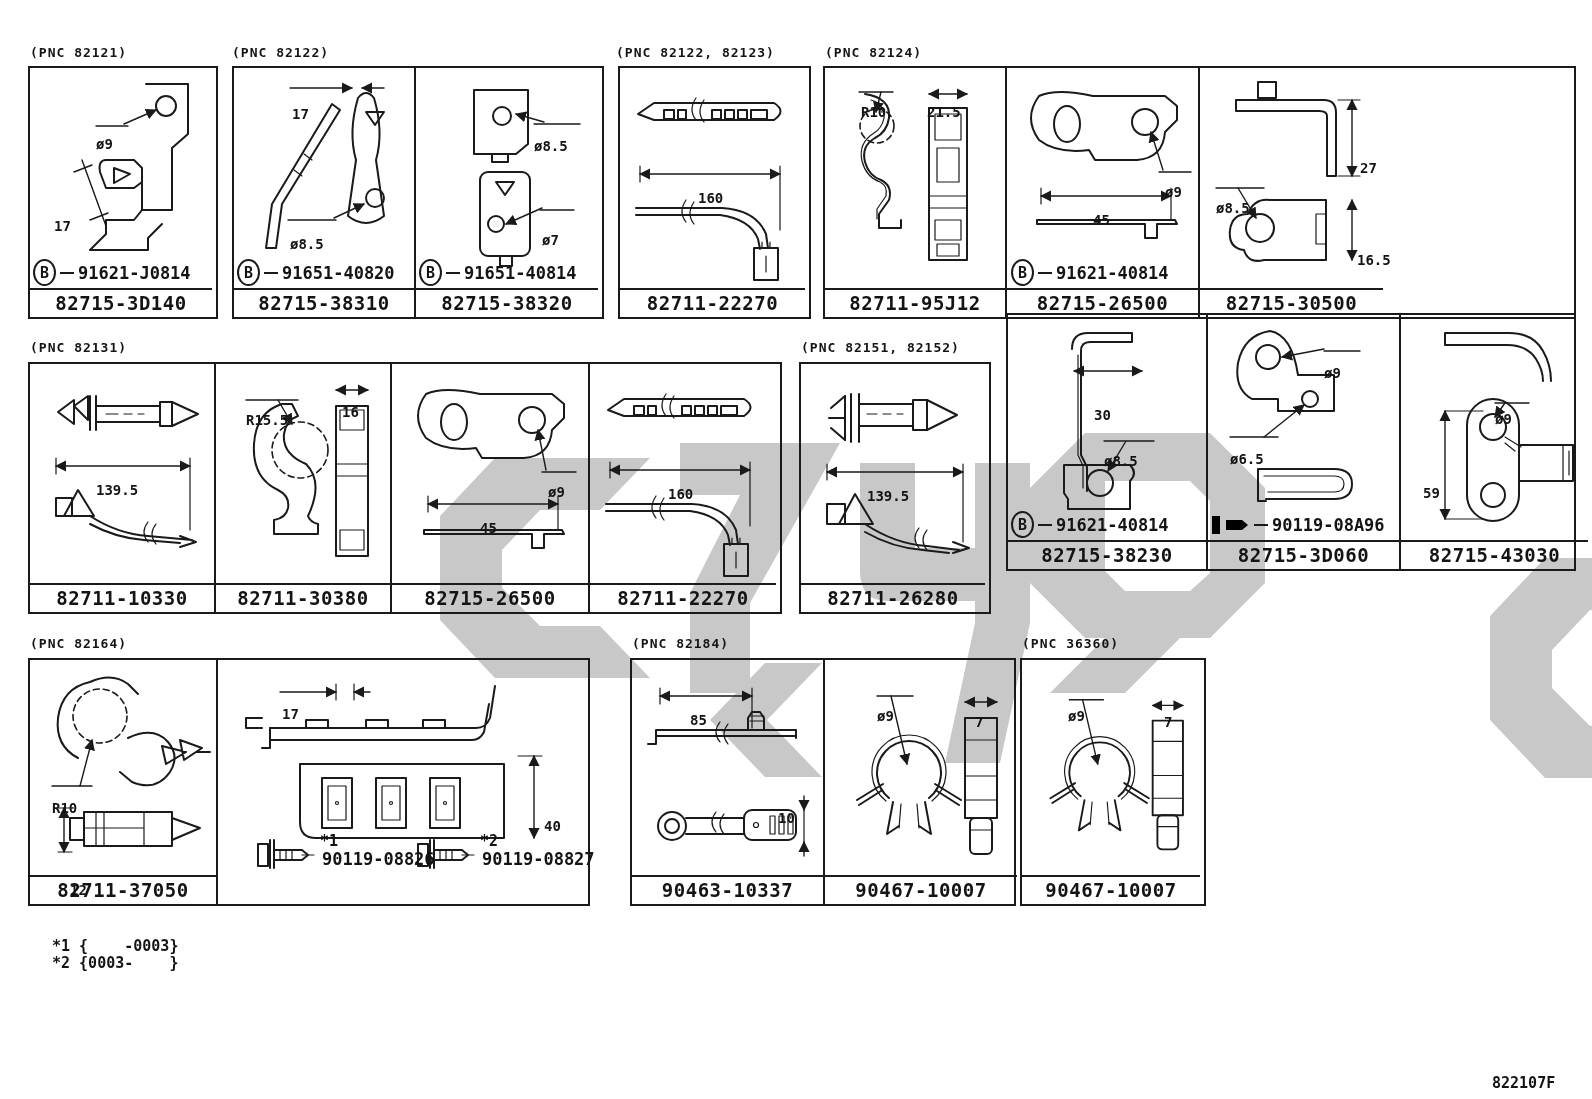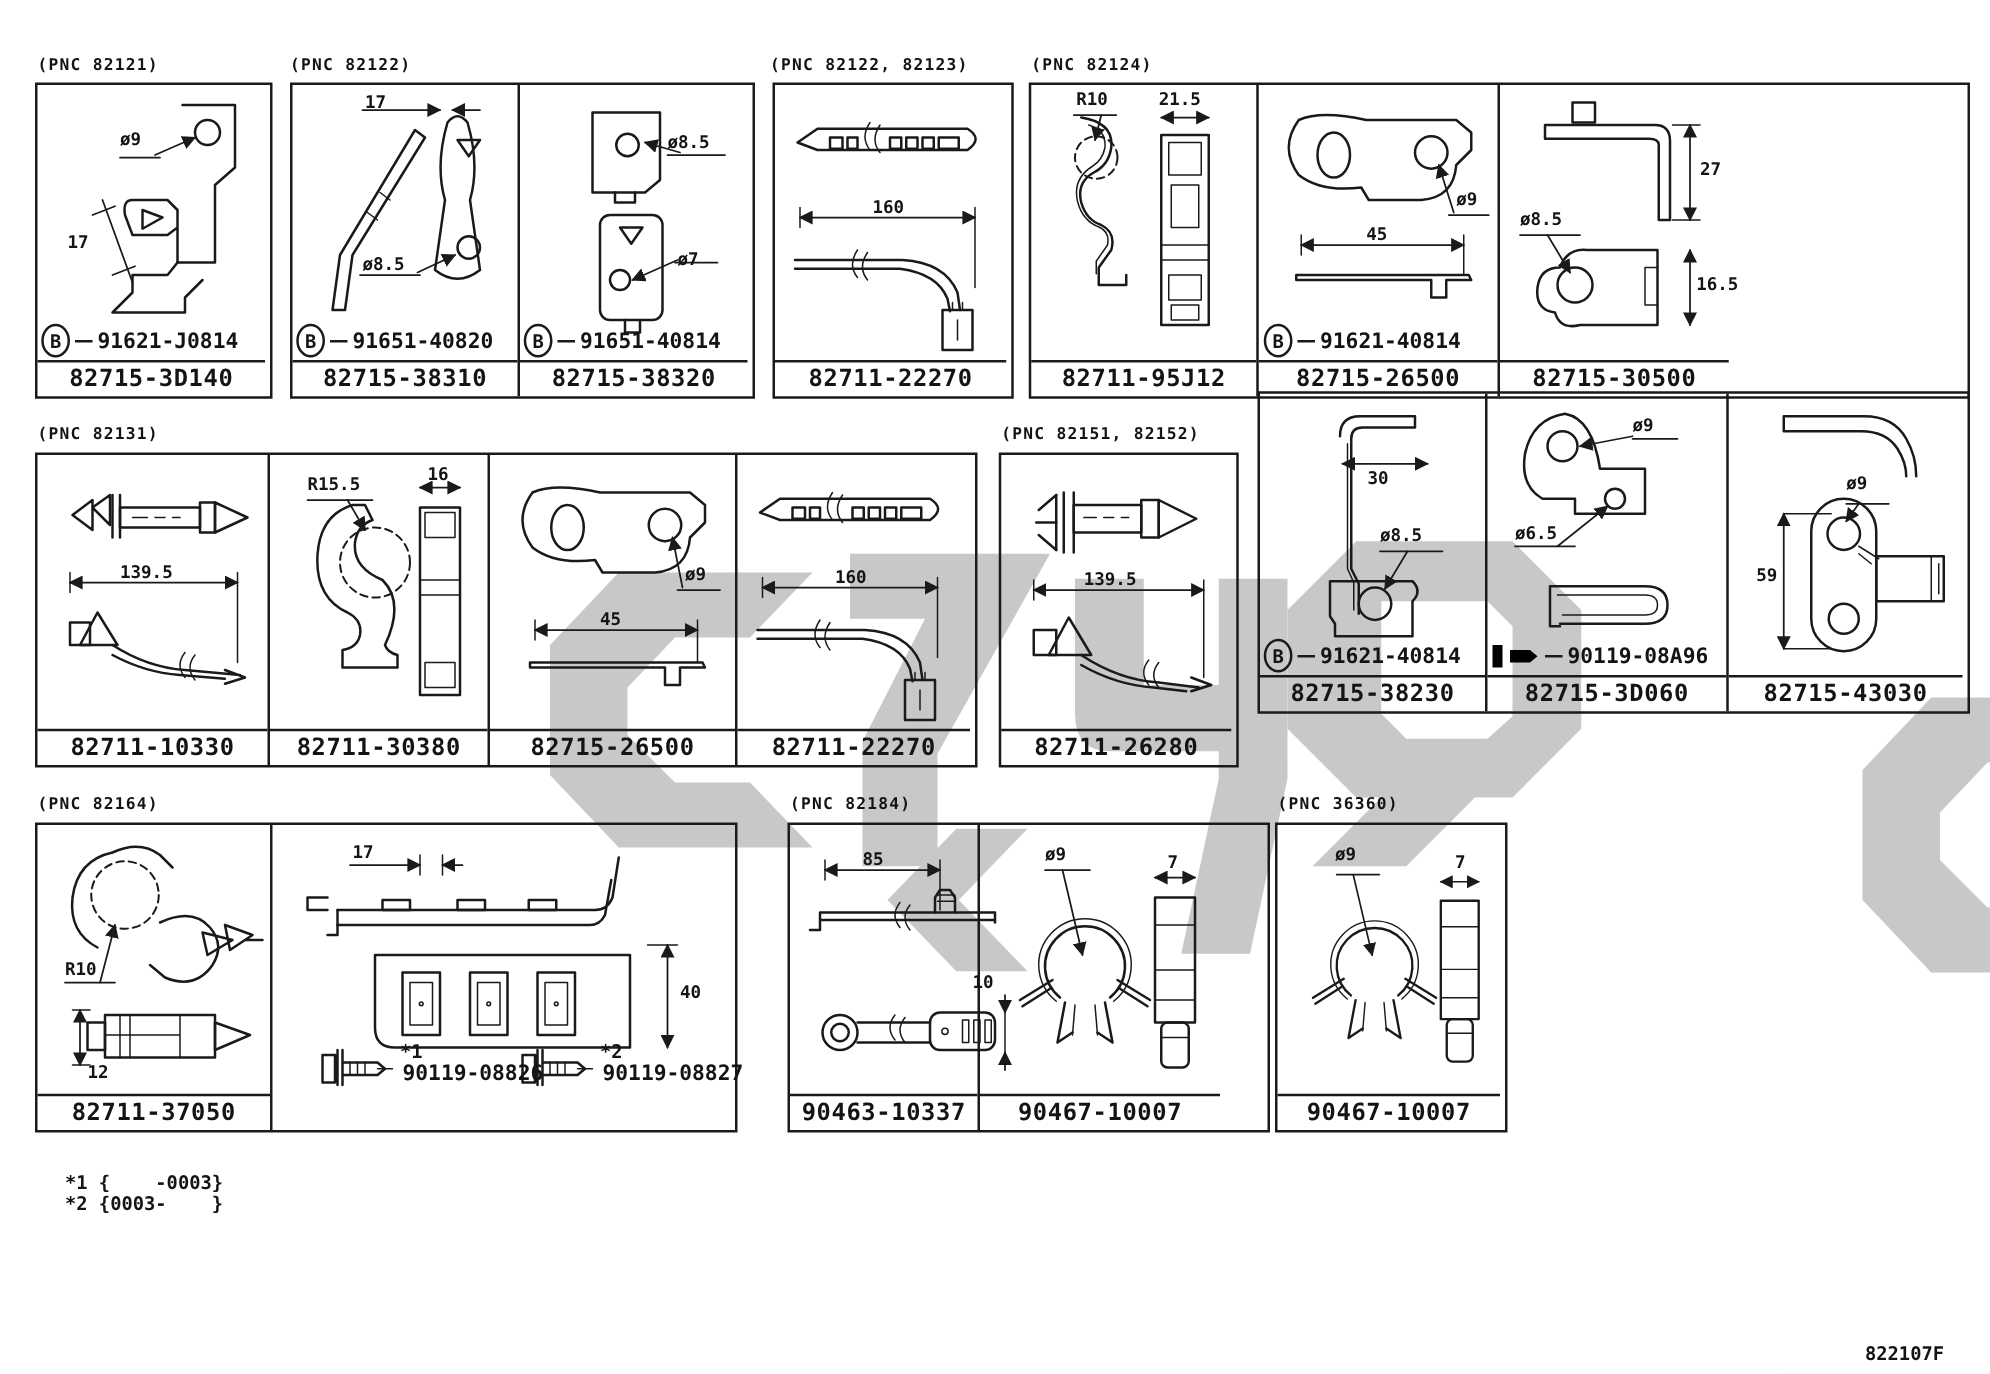--- a/index.html
+++ b/index.html
@@ -22,21 +22,21 @@
     position:absolute;left:0;right:0;bottom:0;height:27px;border-top:2px solid #1a1a1a;
     text-align:center;font-size:19px;font-weight:bold;line-height:27px;letter-spacing:0.5px;white-space:nowrap;
   }
   .art{position:absolute;left:0;top:0;}
   .art path,.art rect,.art circle,.art ellipse,.art line,.art polyline{
     stroke:#1a1a1a;stroke-width:2;fill:none;stroke-linecap:round;stroke-linejoin:round;
   }
   .art .thin{stroke-width:1.2;}
   .art .dim{stroke-width:1.4;}
   .art .dash{stroke-dasharray:6 4;stroke-width:1.6;}
-  .dimlab{position:absolute;font-size:14px;font-weight:bold;white-space:nowrap;z-index:2;}
+  .dimlab{position:absolute;font-size:14px;font-weight:bold;white-space:nowrap;z-index:2;margin-top:32px;}
   .co{
     position:absolute;display:flex;align-items:center;gap:4px;z-index:2;
     font-size:17px;font-weight:bold;white-space:nowrap;
   }
   .bmark{
     box-sizing:border-box;width:23px;height:27px;border:2px solid #1a1a1a;border-radius:50%;
     display:flex;align-items:center;justify-content:center;font-size:15px;font-weight:bold;flex:none;
   }
   .cline{width:14px;border-top:2px solid #1a1a1a;flex:none;}
   .ref{position:absolute;font-size:15px;font-weight:bold;z-index:2;white-space:nowrap;}
@@ -218,21 +218,21 @@
         <path class="dim" d="M38 120 L56 150" marker-end="url(#ah)"></path>
       </svg>
       <span class="dimlab" style="left:16px;top:100px">ø8.5</span>
       <span class="dimlab" style="left:160px;top:60px">27</span>
       <span class="dimlab" style="left:157px;top:152px">16.5</span>
       <div class="band">82715-30500</div>
     </div>
   </div>
 
   <div class="gbox" style="left:1006px;top:313px;width:566px;height:254px">
-    <div class="cell" style="width:182px">
+    <div class="cell" style="width:200px">
       <svg class="art" width="180" height="223" viewBox="0 0 180 223">
         <path d="M64 34 q0 -16 16 -16 h44 v9 h-42 q-9 0 -9 9 V140 l6 12 v24"></path>
         <path class="thin" d="M70 40 V140 l5 11 v22"></path>
         <path class="dim" d="M66 56 H134" marker-start="url(#ah)" marker-end="url(#ah)"></path>
         <path class="dim" d="M96 126 h50"></path>
         <path class="dim" d="M118 126 L100 156" marker-end="url(#ah)"></path>
         <path d="M56 150 h66 q8 8 0 16 v28 h-62 v-10 l-4 -6 z"></path>
         <circle cx="92" cy="168" r="13"></circle>
       </svg>
       <span class="dimlab" style="left:86px;top:60px">30</span>
@@ -435,21 +435,21 @@
       <span class="dimlab" style="left:326px;top:126px">40</span>
       <span class="ref" style="left:102px;top:172px">*1</span>
       <span class="ref" style="left:104px;top:189px;font-size:17px">90119-08826</span>
       <span class="ref" style="left:262px;top:172px">*2</span>
       <span class="ref" style="left:264px;top:189px;font-size:17px">90119-08827</span>
     </div>
   </div>
 
   <div class="pnc" style="left:632px;top:636px">(PNC 82184)</div>
   <div class="gbox" style="left:630px;top:658px;width:382px;height:244px">
-    <div class="cell" style="width:152px">
+    <div class="cell" style="width:193px">
       <svg class="art" width="184" height="213" viewBox="0 0 184 213">
         <path class="dim" d="M28 36 H120" marker-start="url(#ah)" marker-end="url(#ah)"></path>
         <path class="thin" d="M28 28 v16 M120 28 v40"></path>
         <path d="M24 70 h140 M24 76 h140 M24 70 v14 h-8 M164 70 v8"></path>
         <path d="M116 70 v-12 l4 -6 h8 l4 6 v12"></path>
         <path class="thin" d="M118 56 h14 M118 61 h14"></path>
         <path class="thin" d="M88 62 q-8 10 0 20 M96 64 q-8 10 0 20"></path>
         <circle cx="40" cy="166" r="14"></circle>
         <circle cx="40" cy="166" r="7"></circle>
         <path d="M54 158 h58 M54 174 h58"></path>

